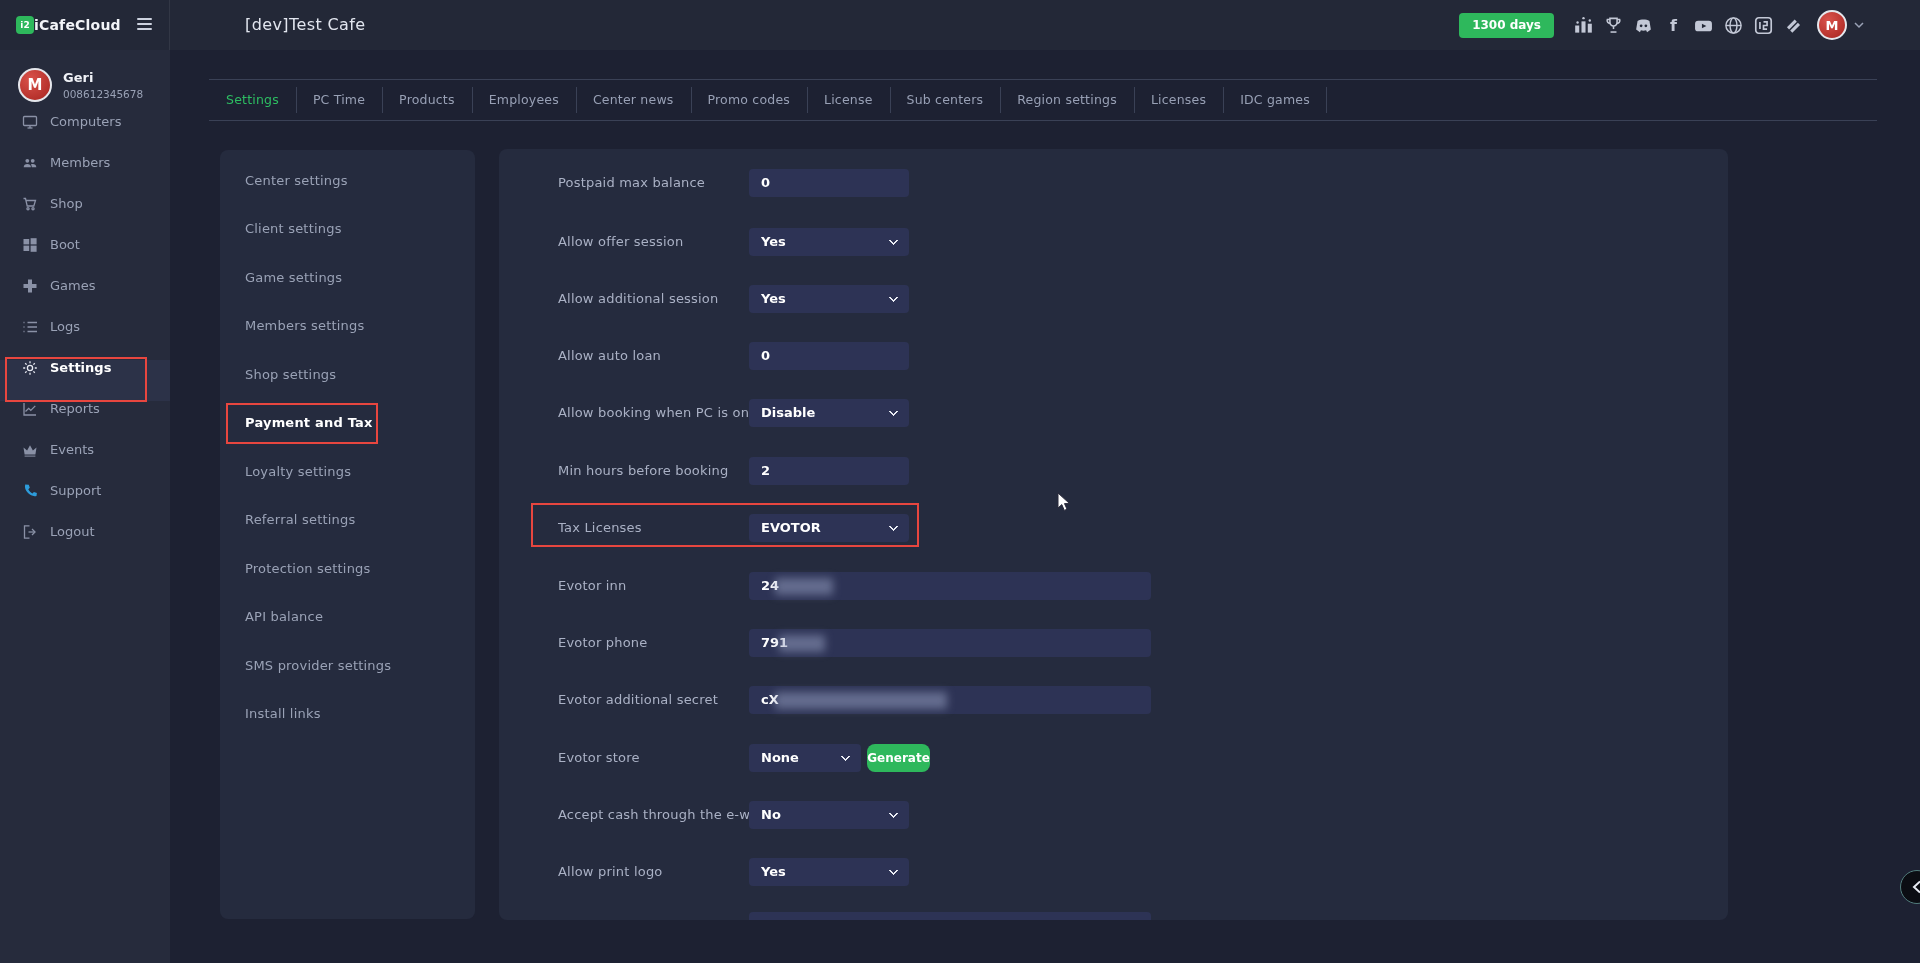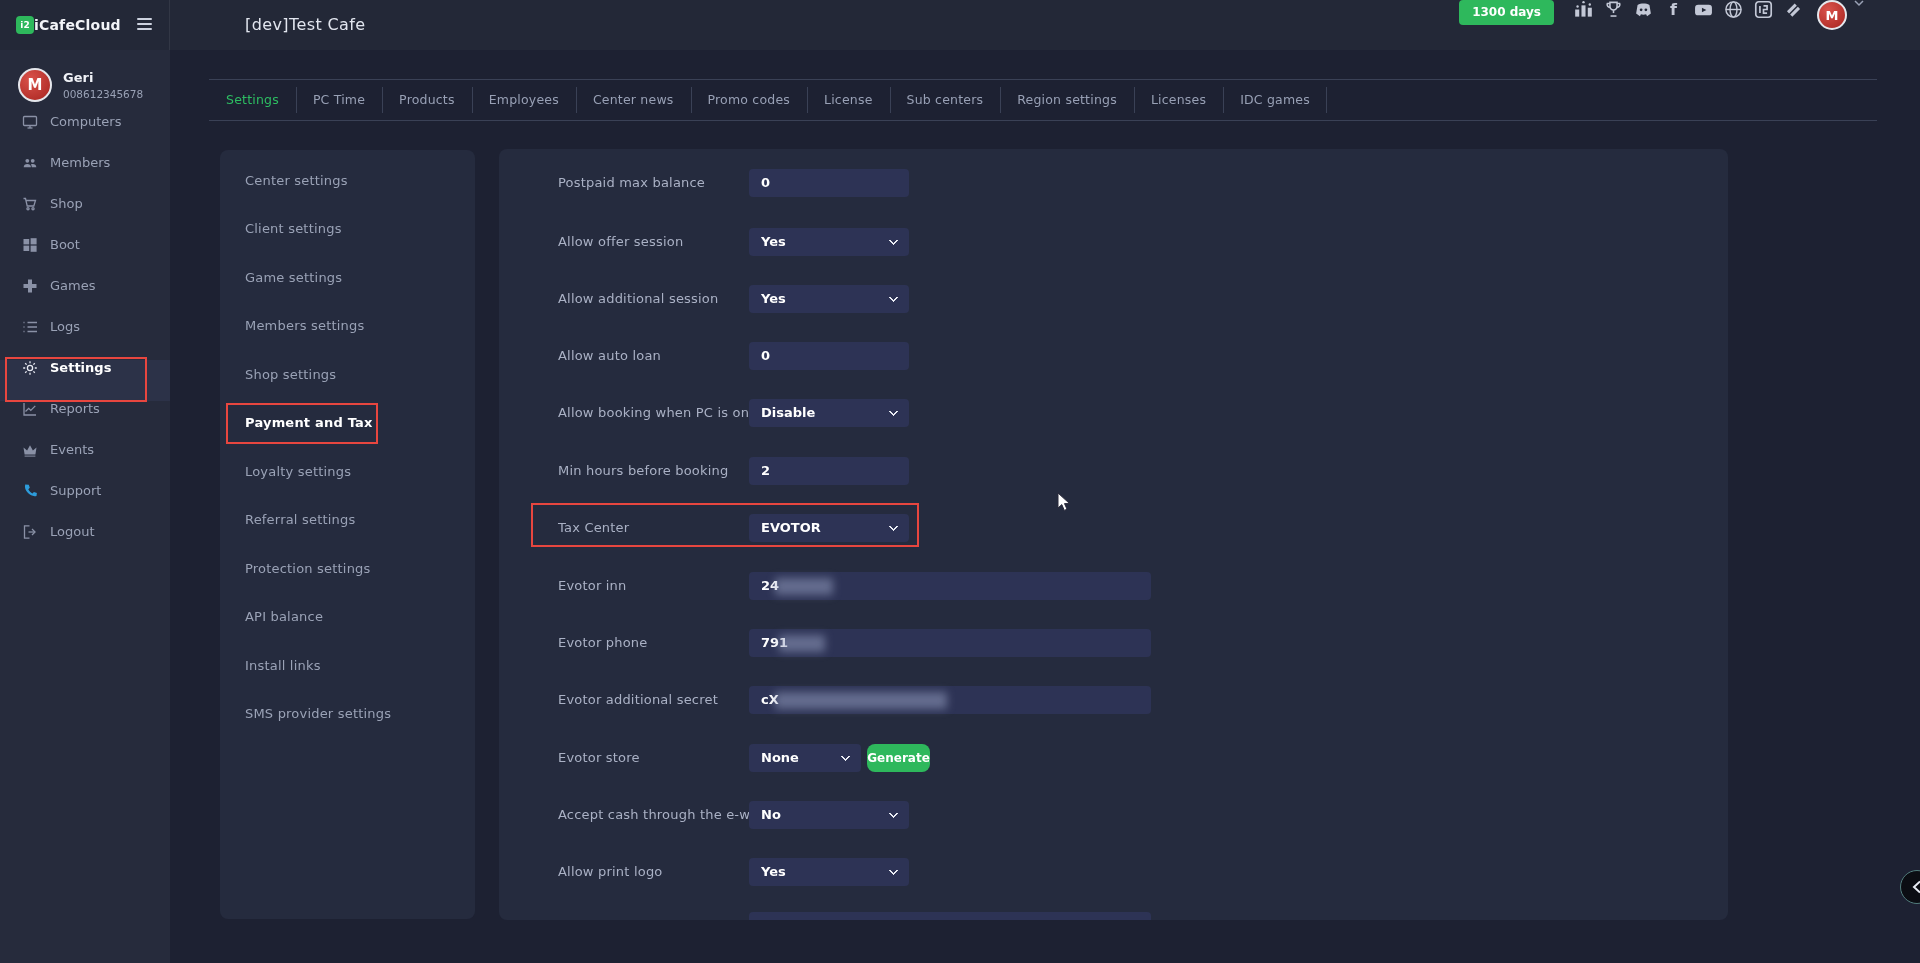--- a/index.html
+++ b/index.html
@@ -15,21 +15,21 @@
 
   
   .topbar{position:absolute;left:0;top:0;width:1920px;height:50px;background:#232837;z-index:10;}
   .logo-area{position:absolute;left:0;top:0;width:170px;height:50px;border-right:1px solid rgba(255,255,255,.07);}
   .logo{position:absolute;left:16px;top:16px;display:flex;align-items:center;gap:0;}
   .logo-glyph{width:18px;height:18px;background:#2eb85c;border-radius:4px;color:#fff;font-size:9px;font-weight:bold;display:flex;align-items:center;justify-content:center;}
   .logo-text{color:#f2f4f8;font-size:14px;font-weight:bold;letter-spacing:.2px;}
   .hamburger{position:absolute;left:137px;top:18px;width:15px;cursor:pointer;}
   .hamburger span{display:block;width:15px;height:2px;background:#cdd2df;margin-bottom:3px;border-radius:1px;}
   .cafe-title{position:absolute;left:245px;top:0;line-height:50px;font-size:16px;color:#e2e6ef;letter-spacing:.4px;}
-  .topbar-right{position:absolute;right:56px;top:0;height:50px;display:flex;align-items:flex-start;}
+  .topbar-right{position:absolute;right:56px;top:0;height:50px;display:flex;align-items:center;}
   .days-badge{height:25px;padding:0 13px;background:#2eb85c;border-radius:4px;color:#fff;font-size:12px;font-weight:bold;line-height:25px;margin-right:20px;}
   .tb-icons{display:flex;align-items:center;gap:11px;}
   .tb-ic{width:19px;height:19px;display:flex;align-items:center;justify-content:center;}
   .fb-glyph{font-size:16px;font-weight:bold;color:#c3c8d6;line-height:19px;}
   .tb-avatar{width:30px;height:30px;border-radius:50%;background:radial-gradient(circle at 35% 30%, #d9524b, #a8241f);border:2px solid #e5e7ec;color:#fff;font-weight:bold;font-size:13px;display:flex;align-items:center;justify-content:center;margin-left:14px;}
   .tb-chev{margin-left:7px;}
 
   
   .sidebar{position:absolute;left:0;top:50px;width:170px;height:913px;background:#262b3c;z-index:5;}
   .user{position:absolute;left:18px;top:18px;display:flex;gap:11px;}
@@ -306,22 +306,22 @@
   <div class="navitem">Center settings</div>
   <div class="navitem">Client settings</div>
   <div class="navitem">Game settings</div>
   <div class="navitem">Members settings</div>
   <div class="navitem">Shop settings</div>
   <div class="navitem active">Payment and Tax</div>
   <div class="navitem">Loyalty settings</div>
   <div class="navitem">Referral settings</div>
   <div class="navitem">Protection settings</div>
   <div class="navitem">API balance</div>
+  <div class="navitem">SMS provider settings</div>
   <div class="navitem">Install links</div>
-  <div class="navitem">SMS provider settings</div>
 </div>
 
 <div class="formpanel">
 
   <div class="frow" style="top:20px">
     <span class="flabel">Postpaid max balance</span>
     <div class="fctl small"><span>0</span></div>
   </div>
 
   <div class="frow" style="top:79px">
@@ -343,21 +343,21 @@
     <span class="flabel">Allow booking when PC is online</span>
     <div class="fctl small"><span>Disable</span><span class="chev"></span></div>
   </div>
 
   <div class="frow" style="top:308px">
     <span class="flabel">Min hours before booking</span>
     <div class="fctl small"><span>2</span></div>
   </div>
 
   <div class="frow" style="top:365px">
-    <span class="flabel">Tax Center</span>
+    <span class="flabel">Tax Licenses</span>
     <div class="fctl small"><span>EVOTOR</span><span class="chev"></span></div>
   </div>
 
   <div class="frow" style="top:423px">
     <span class="flabel">Evotor inn</span>
     <div class="fctl wide"><span>24</span><span class="blur" style="left:26px;width:58px"></span></div>
   </div>
 
   <div class="frow" style="top:480px">
     <span class="flabel">Evotor phone</span>

